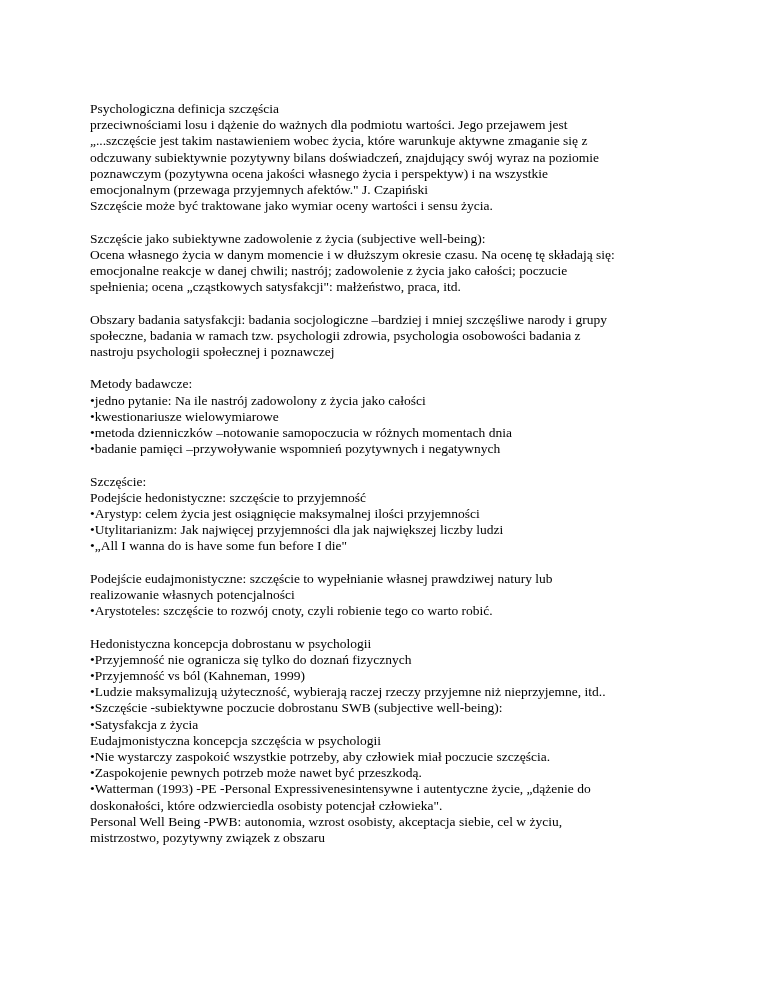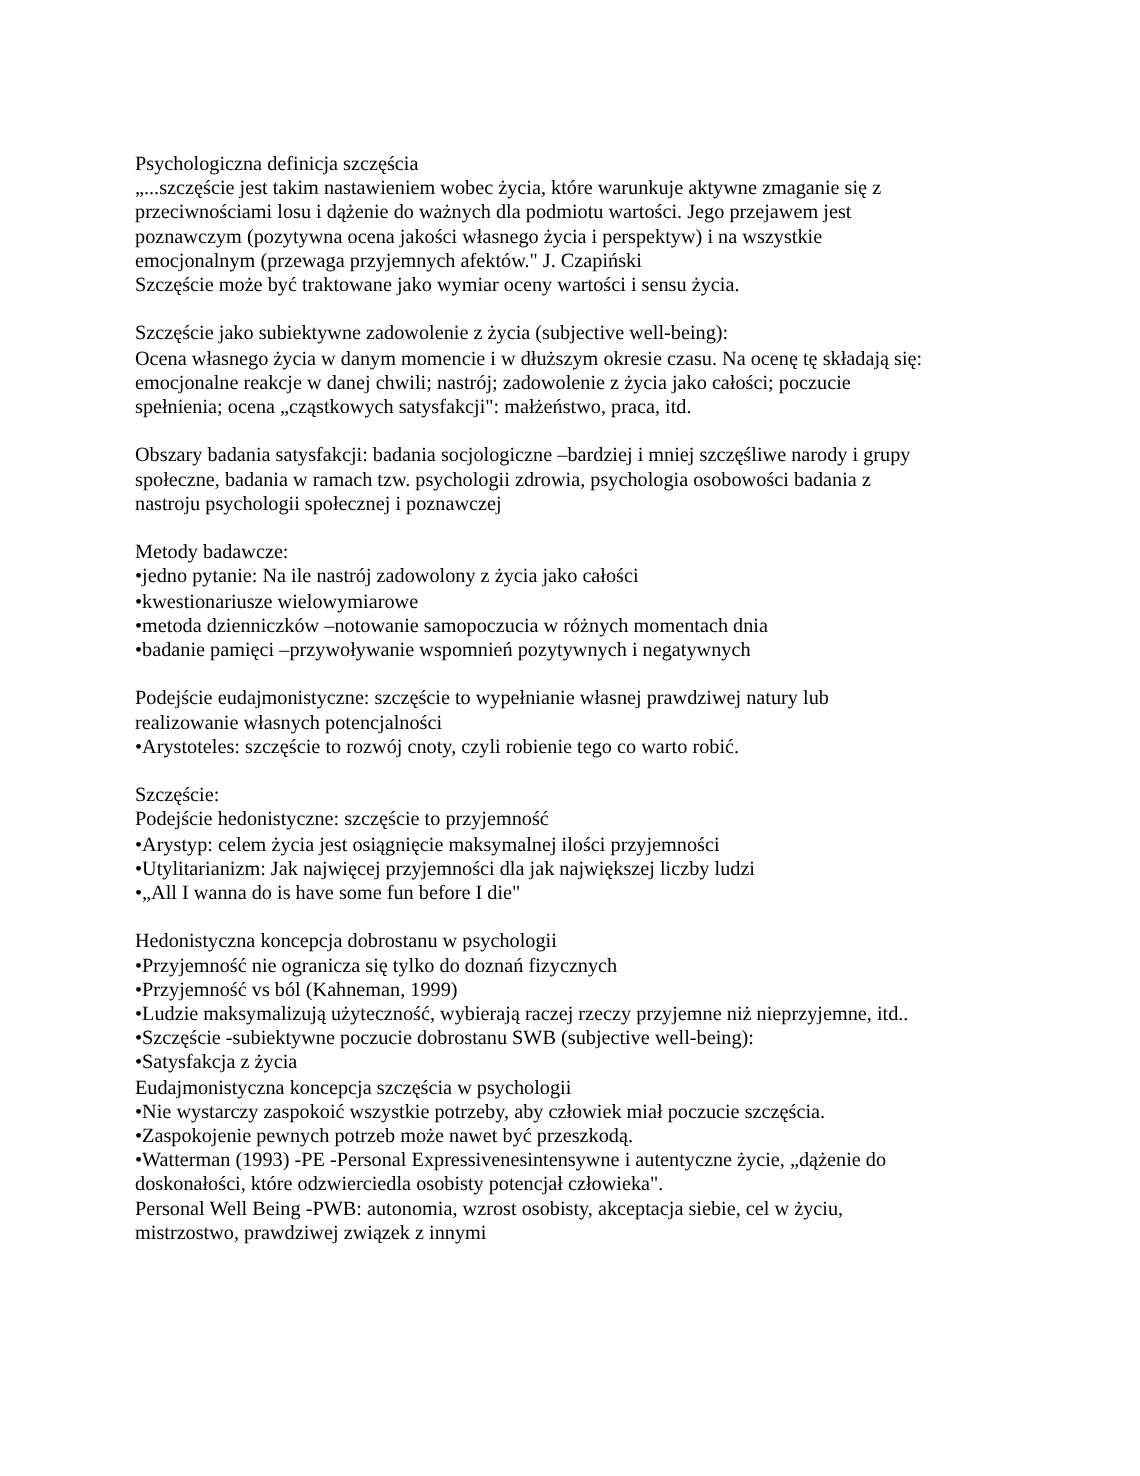--- a/index.html
+++ b/index.html
@@ -34,22 +34,23 @@
       white-space: pre;
     }
   </style>
 </head>
 <body>
 
 <div class="page">
   <div class="doc" id="doc-root" style="color: rgb(0, 0, 0);">
       <div class="paragraph">
         <div class="line">Psychologiczna definicja szczęścia</div>
+        <div class="line">przeciwnościami losu i dążenie do ważnych dla podmiotu wartości. Jego przejawem jest</div>
         <div class="line">„...szczęście jest takim nastawieniem wobec życia, które warunkuje aktywne zmaganie się z</div>
-        <div class="line">przeciwnościami losu i dążenie do ważnych dla podmiotu wartości. Jego przejawem jest</div>
+        <div class="line">odczuwany subiektywnie pozytywny bilans doświadczeń, znajdujący swój wyraz na poziomie</div>
         <div class="line">poznawczym (pozytywna ocena jakości własnego życia i perspektyw) i na wszystkie</div>
         <div class="line">emocjonalnym (przewaga przyjemnych afektów." J. Czapiński</div>
         <div class="line">Szczęście może być traktowane jako wymiar oceny wartości i sensu życia.</div>
       </div>
       <div class="paragraph">
         <div class="line">Szczęście jako subiektywne zadowolenie z życia (subjective well-being):</div>
         <div class="line">Ocena własnego życia w danym momencie i w dłuższym okresie czasu. Na ocenę tę składają się:</div>
         <div class="line">emocjonalne reakcje w danej chwili; nastrój; zadowolenie z życia jako całości; poczucie</div>
         <div class="line">spełnienia; ocena „cząstkowych satysfakcji": małżeństwo, praca, itd.</div>
       </div>
@@ -59,40 +60,40 @@
         <div class="line">nastroju psychologii społecznej i poznawczej</div>
       </div>
       <div class="paragraph">
         <div class="line">Metody badawcze:</div>
         <div class="line">•jedno pytanie: Na ile nastrój zadowolony z życia jako całości</div>
         <div class="line">•kwestionariusze wielowymiarowe</div>
         <div class="line">•metoda dzienniczków –notowanie samopoczucia w różnych momentach dnia</div>
         <div class="line">•badanie pamięci –przywoływanie wspomnień pozytywnych i negatywnych</div>
       </div>
       <div class="paragraph">
-        <div class="line">Podejście eudajmonistyczne: szczęście to wypełnianie własnej prawdziwej natury lub</div>
-        <div class="line">realizowanie własnych potencjalności</div>
-        <div class="line">•Arystoteles: szczęście to rozwój cnoty, czyli robienie tego co warto robić.</div>
-      </div>
-      <div class="paragraph">
         <div class="line">Szczęście:</div>
         <div class="line">Podejście hedonistyczne: szczęście to przyjemność</div>
         <div class="line">•Arystyp: celem życia jest osiągnięcie maksymalnej ilości przyjemności</div>
         <div class="line">•Utylitarianizm: Jak najwięcej przyjemności dla jak największej liczby ludzi</div>
         <div class="line">•„All I wanna do is have some fun before I die"</div>
+      </div>
+      <div class="paragraph">
+        <div class="line">Podejście eudajmonistyczne: szczęście to wypełnianie własnej prawdziwej natury lub</div>
+        <div class="line">realizowanie własnych potencjalności</div>
+        <div class="line">•Arystoteles: szczęście to rozwój cnoty, czyli robienie tego co warto robić.</div>
       </div>
       <div class="paragraph">
         <div class="line">Hedonistyczna koncepcja dobrostanu w psychologii</div>
         <div class="line">•Przyjemność nie ogranicza się tylko do doznań fizycznych</div>
         <div class="line">•Przyjemność vs ból (Kahneman, 1999)</div>
         <div class="line">•Ludzie maksymalizują użyteczność, wybierają raczej rzeczy przyjemne niż nieprzyjemne, itd..</div>
         <div class="line">•Szczęście -subiektywne poczucie dobrostanu SWB (subjective well-being):</div>
         <div class="line">•Satysfakcja z życia</div>
         <div class="line">Eudajmonistyczna koncepcja szczęścia w psychologii</div>
         <div class="line">•Nie wystarczy zaspokoić wszystkie potrzeby, aby człowiek miał poczucie szczęścia.</div>
         <div class="line">•Zaspokojenie pewnych potrzeb może nawet być przeszkodą.</div>
         <div class="line">•Watterman (1993) -PE -Personal Expressivenesintensywne i autentyczne życie, „dążenie do</div>
         <div class="line">doskonałości, które odzwierciedla osobisty potencjał człowieka".</div>
         <div class="line">Personal Well Being -PWB: autonomia, wzrost osobisty, akceptacja siebie, cel w życiu,</div>
-        <div class="line">mistrzostwo, prawdziwej związek z innymi</div>
+        <div class="line">mistrzostwo, pozytywny związek z obszaru</div>
       </div>
     </div>
 </div>
 
 </body></html>

